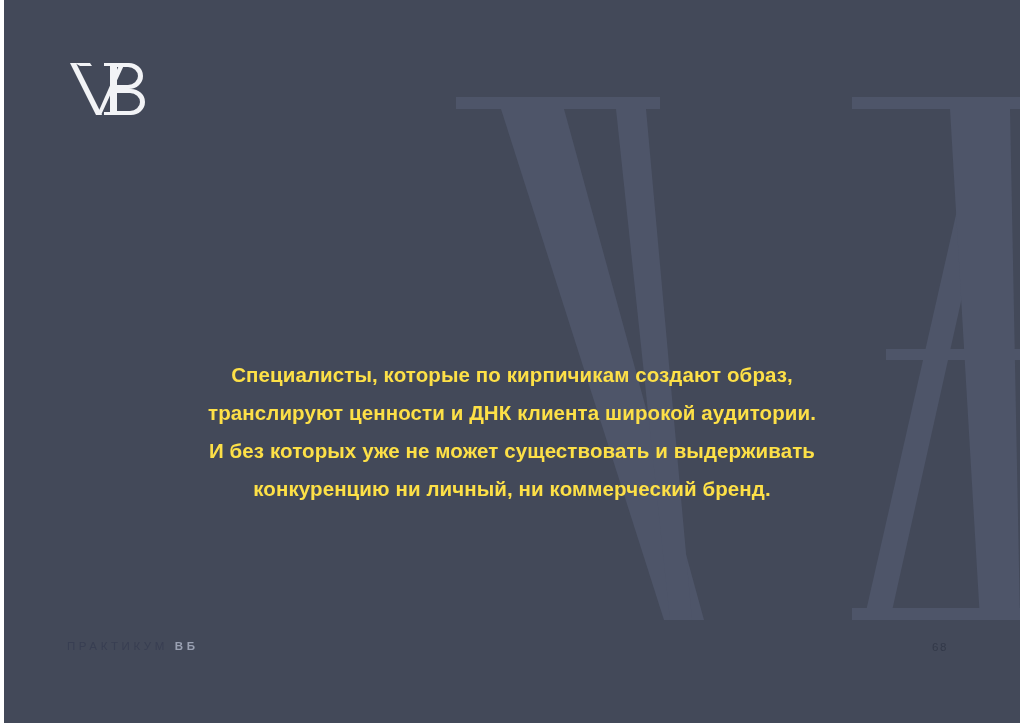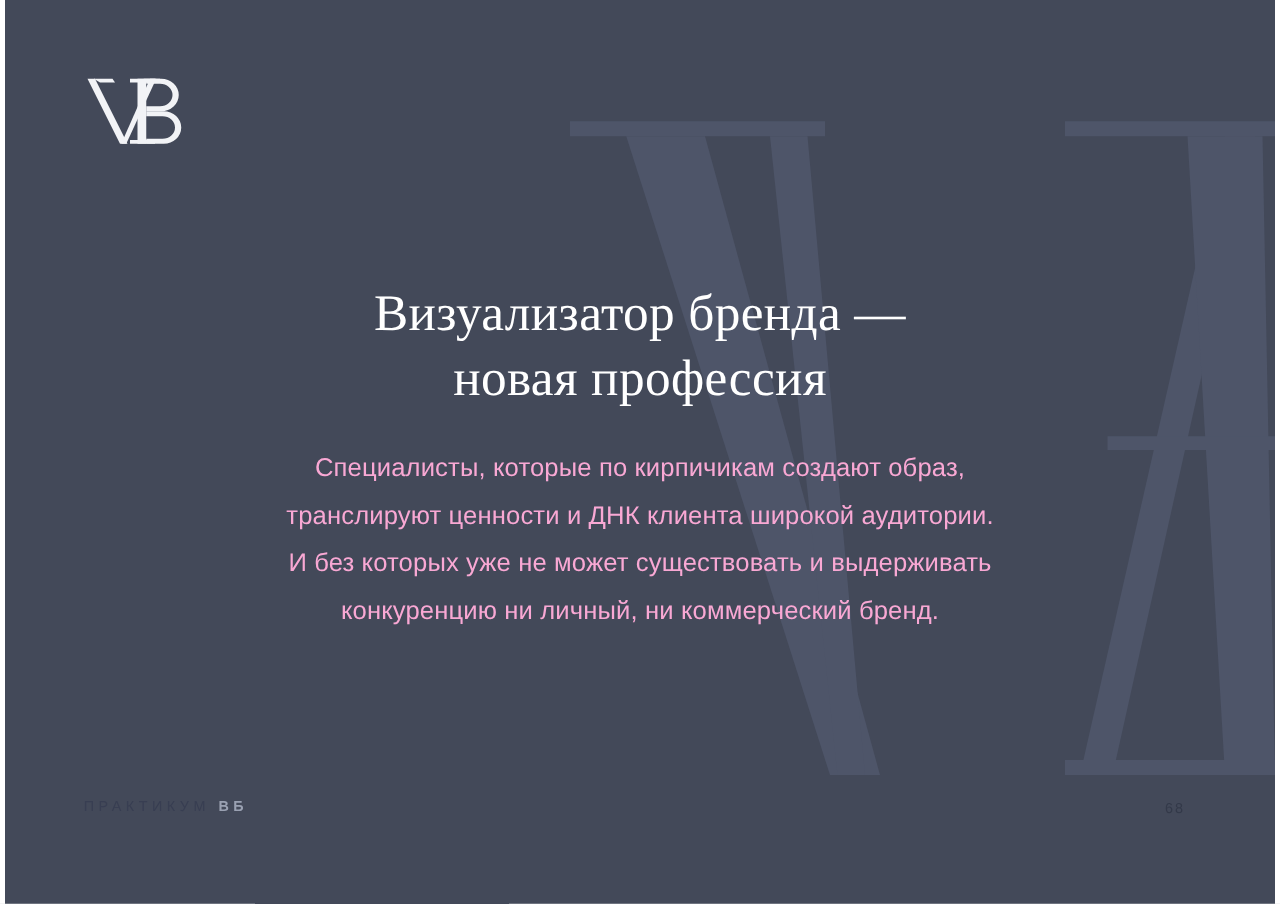--- a/index.html
+++ b/index.html
@@ -64,22 +64,22 @@
   
   .body-copy {
     position: absolute;
     left: 0;
     top: 335px;
     width: 1016px;
     text-align: center;
     font-family: "Liberation Sans", sans-serif;
     font-size: 20.5px;
     line-height: 38px;
-    font-weight: 400;
-    color: #f9a8d4;
+    font-weight: 700;
+    color: #fde047;
     letter-spacing: 0.1px;
     white-space: pre-line;
   }
 
   
   .footer-brand {
     position: absolute;
     left: 63px;
     top: 640px;
     font-size: 11.5px;
@@ -136,22 +136,20 @@
       <rect x="44" y="5" width="7" height="52"></rect>
       <polygon points="38,5 58,5 58,8 38,8"></polygon>
       <polygon points="38,54 58,54 58,57 38,57"></polygon>
 
       <path d="M51,5 h12 a14,13 0 0 1 0,26 h-12 v-4 h11 a10,9 0 0 0 0,-18 h-11 z"></path>
 
       <path d="M51,31 h14 a14,13 0 0 1 0,26 h-14 v-4 h13 a10,9 0 0 0 0,-18 h-13 z"></path>
     </g>
   </svg>
 
-  <h1 class="title">Визуализатор бренда —
-новая профессия</h1>
 
   <p class="body-copy">Специалисты, которые по кирпичикам создают образ,
 транслируют ценности и ДНК клиента широкой аудитории.
 И без которых уже не может существовать и выдерживать
 конкуренцию ни личный, ни коммерческий бренд.</p>
 
   <div class="footer-brand">
     <span class="fb-main">ПРАКТИКУМ</span>
     <span class="fb-accent">ВБ</span>
   </div>

